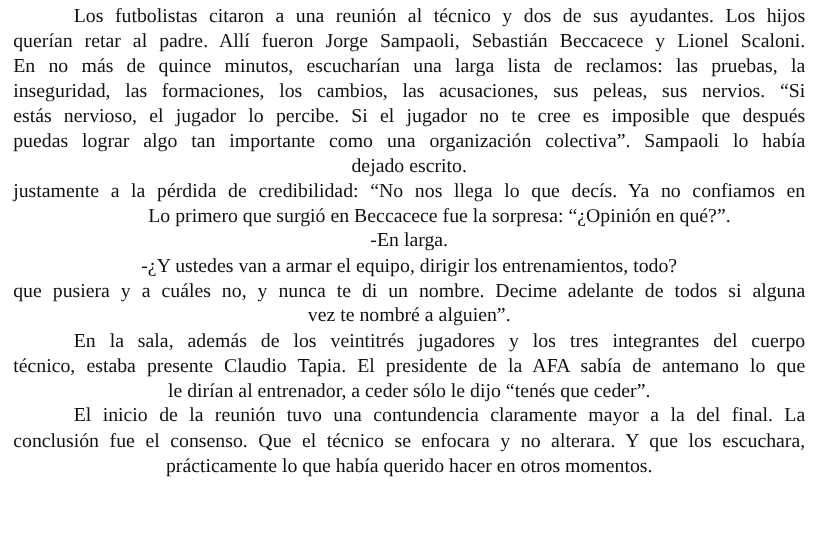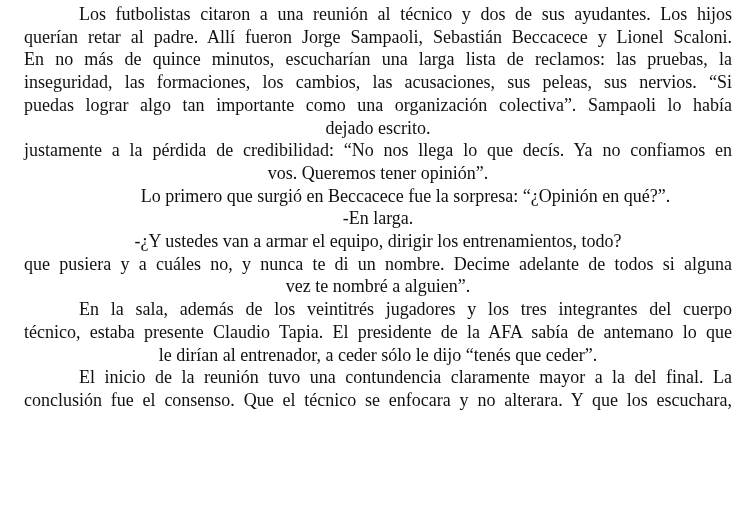--- a/index.html
+++ b/index.html
@@ -10,21 +10,21 @@
   body {
     width: 740px;
     height: 505px;
     overflow: hidden;
     box-sizing: border-box;
   }
   .page {
     box-sizing: border-box;
     width: 740px;
     height: 436px;
-    padding: 3px 8px 0 24px;
+    padding: 3px 8px 0 12px;
     background: #ffffff;
     color: #101010;
     font-family: "Liberation Serif", "DejaVu Serif", serif;
     font-size: 18px;
     line-height: 22.7px;
   }
   .para { margin: 0; padding: 0; }
   .ln { display: block; }
   .j {
     text-align: justify;
@@ -36,27 +36,27 @@
 </head>
 <body>
 
 <div class="page">
 
   <p class="para">
     <span class="ln j ind">Los futbolistas citaron a una reunión al técnico y dos de sus ayudantes. Los hijos</span>
     <span class="ln j">querían retar al padre. Allí fueron Jorge Sampaoli, Sebastián Beccacece y Lionel Scaloni.</span>
     <span class="ln j">En no más de quince minutos, escucharían una larga lista de reclamos: las pruebas, la</span>
     <span class="ln j">inseguridad, las formaciones, los cambios, las acusaciones, sus peleas, sus nervios. “Si</span>
+    <span class="ln j">estás nervioso, el jugador lo percibe. Si el jugador no te cree es imposible que después</span>
     <span class="ln j">puedas lograr algo tan importante como una organización colectiva”. Sampaoli lo había</span>
     <span class="ln last">dejado escrito.</span>
   </p>
 
   <p class="para">
     <span class="ln j">justamente a la pérdida de credibilidad: “No nos llega lo que decís. Ya no confiamos en</span>
-    <span class="ln last">vos. Queremos tener opinión”.</span>
   </p>
 
   <p class="para">
     <span class="ln last ind">Lo primero que surgió en Beccacece fue la sorpresa: “¿Opinión en qué?”.</span>
   </p>
 
   <p class="para">
     <span class="ln last">-En larga.</span>
   </p>
 
@@ -71,15 +71,16 @@
 
   <p class="para">
     <span class="ln j ind">En la sala, además de los veintitrés jugadores y los tres integrantes del cuerpo</span>
     <span class="ln j">técnico, estaba presente Claudio Tapia. El presidente de la AFA sabía de antemano lo que</span>
     <span class="ln last">le dirían al entrenador, a ceder sólo le dijo “tenés que ceder”.</span>
   </p>
 
   <p class="para">
     <span class="ln j ind">El inicio de la reunión tuvo una contundencia claramente mayor a la del final. La</span>
     <span class="ln j">conclusión fue el consenso. Que el técnico se enfocara y no alterara. Y que los escuchara,</span>
+    <span class="ln last">prácticamente lo que había querido hacer en otros momentos.</span>
   </p>
 
 </div>
 
 </body></html>

